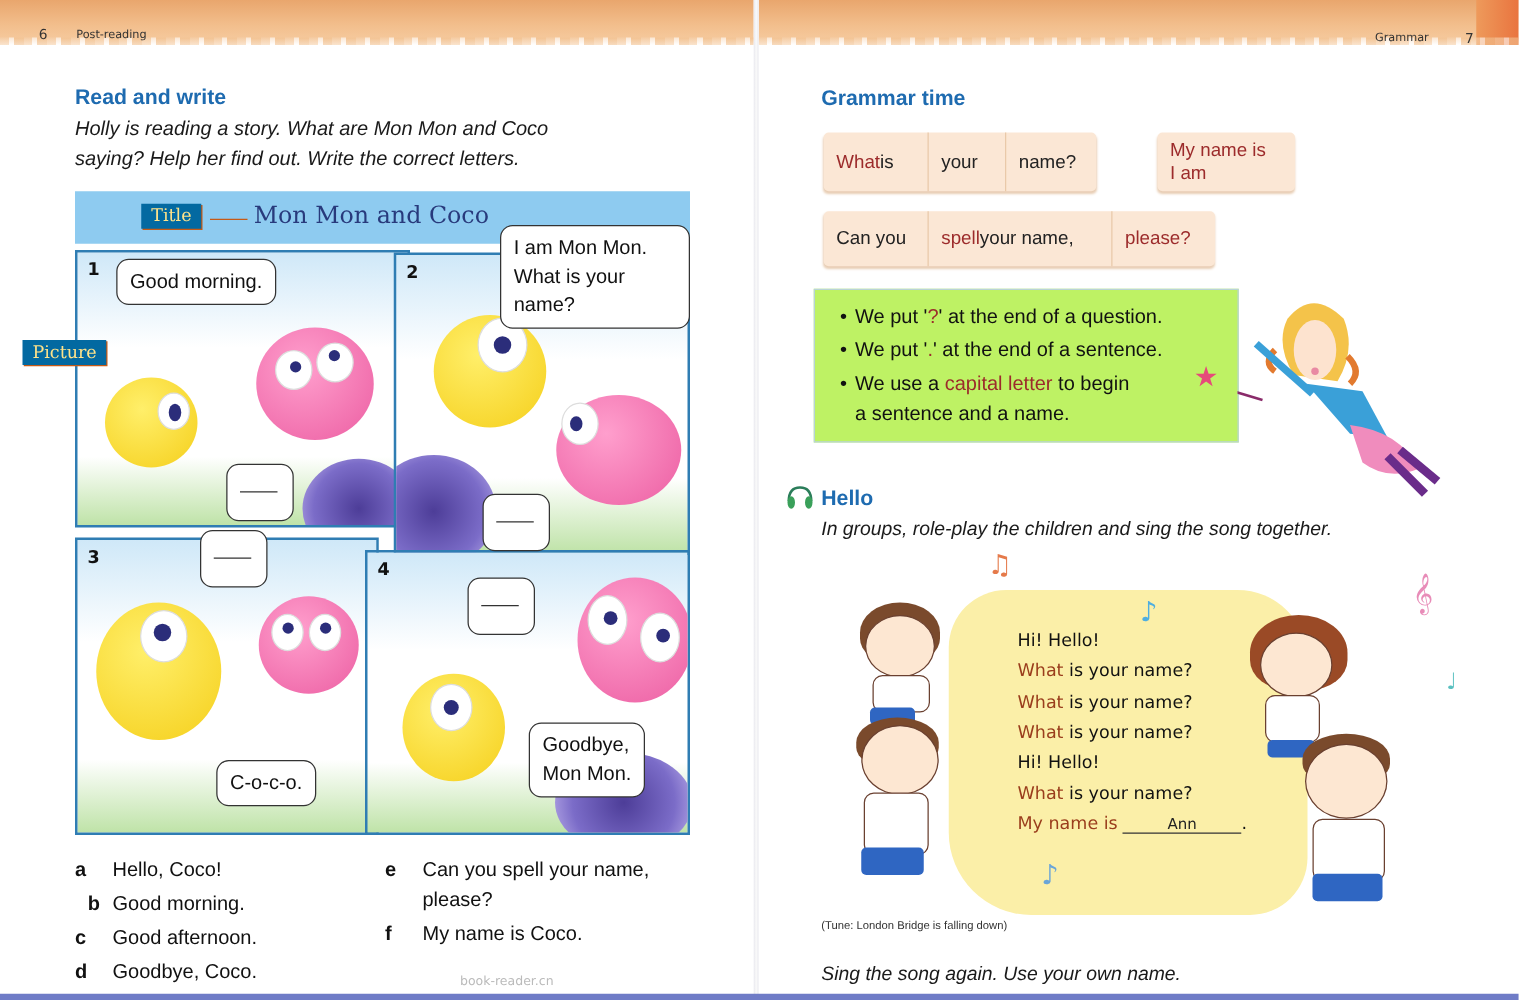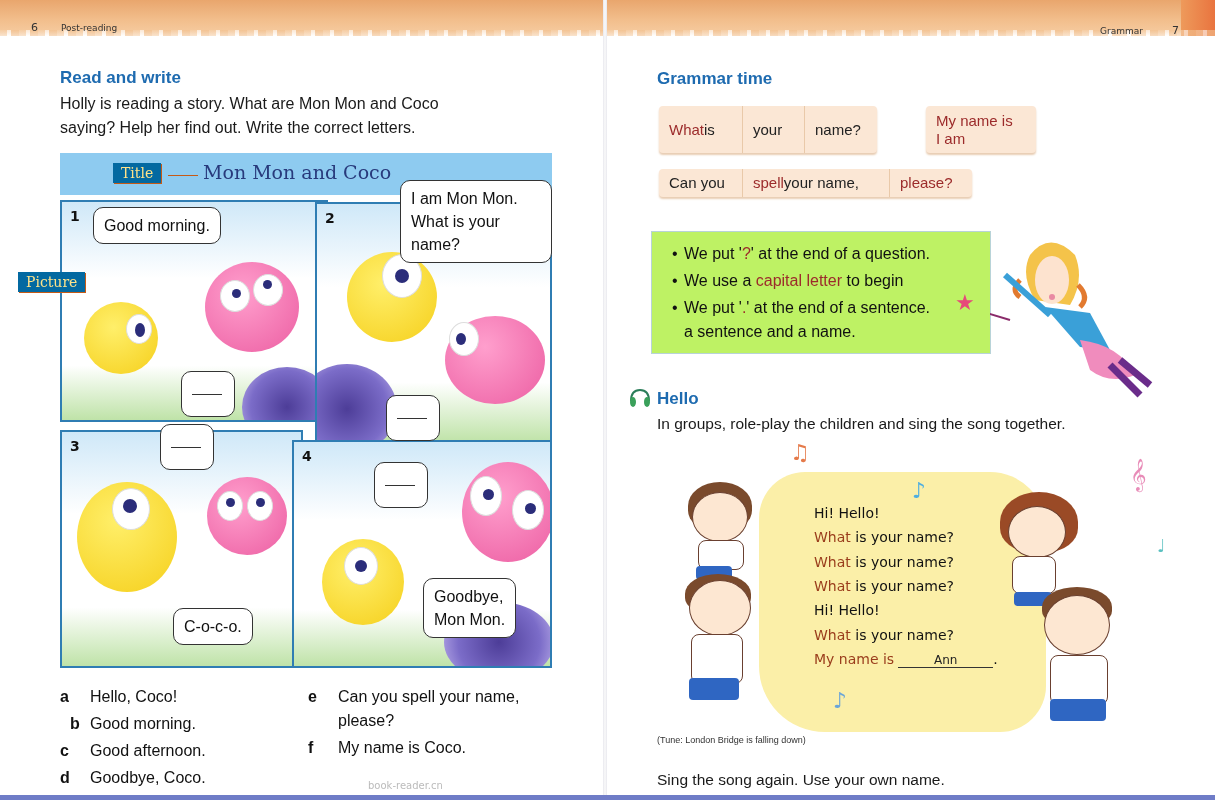--- a/index.html
+++ b/index.html
@@ -14,21 +14,21 @@
 
   .banner { position: absolute; top: 0; left: 0; right: 0; height: 36px;
     background: linear-gradient(180deg,#e9a66d 0%,#f2be8c 55%,#f5c89b 85%,rgba(245,200,155,0) 100%); }
   .banner::after { content:""; position:absolute; left:0; right:0; bottom:0; height:6px;
     background: repeating-linear-gradient(90deg,#f6d2ad 0 7px,#fff 7px 11px,#f2c393 11px 19px); opacity:.6; }
   .banner-edge-right { position:absolute; top:0; right:0; width:34px; height:36px; background:linear-gradient(90deg,#ee9a5b,#e9743f); }
   .page-num { position: absolute; font-size: 11px; color: #333; }
   .section-lbl { position: absolute; font-size: 9px; color: #333; }
 
   .heading { position: absolute; font-family: "Liberation Sans", sans-serif; font-weight: bold; font-size: 17px; color: #1e6bb0; }
-  .instr { position: absolute; font-family: "Liberation Sans", sans-serif; font-size: 16px; color: #1a1a1a; line-height: 24px; }
+  .instr { position: absolute; font-family: "Liberation Sans", sans-serif; font-style: italic; font-size: 16px; color: #1a1a1a; line-height: 24px; }
 
   
   .comic { position: absolute; left: 60px; top: 153px; width: 492px; height: 515px; }
   .comic-title-bar { position: absolute; left: 0; top: 0; width: 492px; height: 42px; background: #8ecbf0; }
   .tag { position: absolute; background: #0369a1; color: #ffe38a; font-family: "DejaVu Serif", serif; font-size: 14px; padding: 2px 8px; box-shadow: 1px 1px 0 #c65a16; }
   .comic-title { position: absolute; left: 143px; top: 8px; font-family: "DejaVu Serif", serif; font-size: 19px; color: #283a7c; }
   .title-line { position: absolute; left: 108px; top: 22px; width: 30px; height: 1px; background: #c65a16; }
   .panel { position: absolute; border: 2px solid #2f7db3; background: linear-gradient(180deg,#cfe8f8 0%,#fff 35%,#fff 75%,#bfe3a8 100%); overflow: hidden; }
   .panel-num { position: absolute; left: 8px; top: 6px; font-weight: bold; font-size: 14px; color: #111; }
   .bubble { position: absolute; background: #fff; border: 1.5px solid #333; border-radius: 10px; font-family: "Liberation Sans", sans-serif; font-size: 16px; color: #111; padding: 6px 10px; line-height: 23px; z-index: 3; }
@@ -210,33 +210,33 @@
     </div>
   <div class="gcell" style="width:62px;">your</div>
   <div class="gcell" style="width:72px;">name?</div>
 </div>
 <div class="gbox" style="left:926px;top:106px;height:47px;">
   <div class="gcell red" style="width:110px;flex-direction:column;align-items:flex-start;justify-content:center;">
     <span>My name is</span>
       <span>I am</span>
   </div>
 </div>
-<div class="gbox" style="left:659px;top:169px;height:28px;">
+<div class="gbox" style="left:659px;top:169px;height:44px;">
   <div class="gcell" style="width:84px;">Can you</div>
   <div class="gcell" style="width:147px;">
       <span class="red">spell</span>
       <span> your name,</span>
     </div>
   <div class="gcell red" style="width:82px;">please?</div>
 </div>
 
 <div class="rule-box">
   <div class="rule"><span class="bul">•</span><span>We put '</span><span class="red">?</span><span>' at the end of a question.</span></div>
+  <div class="rule"><span class="bul">•</span><span>We put '</span><span class="red">.</span><span>' at the end of a sentence.</span></div>
   <div class="rule"><span class="bul">•</span><span>We use a </span><span class="red">capital letter</span><span> to begin</span></div>
-  <div class="rule"><span class="bul">•</span><span>We put '</span><span class="red">.</span><span>' at the end of a sentence.</span></div>
   <div class="rule" style="line-height:22px;"><span class="bul"></span><span>a sentence and a name.</span></div>
 </div>
 
 <svg class="girl" viewBox="0 0 170 170">
   <path d="M40 20 Q60 -5 85 20 Q95 45 80 70 L45 65 Q30 40 40 20Z" fill="#f4c34a"></path>
   <ellipse cx="62" cy="45" rx="17" ry="24" fill="#fde3cf"></ellipse>
   <circle cx="62" cy="62" r="3" fill="#e98aa3"></circle>
   <path d="M30 45 Q20 55 30 62" stroke="#e27a2f" stroke-width="5" fill="none"></path>
   <path d="M88 50 Q100 62 90 72" stroke="#e27a2f" stroke-width="5" fill="none"></path>
   <path d="M55 72 L100 78 L120 115 L90 112Z" fill="#3aa0d8"></path>

